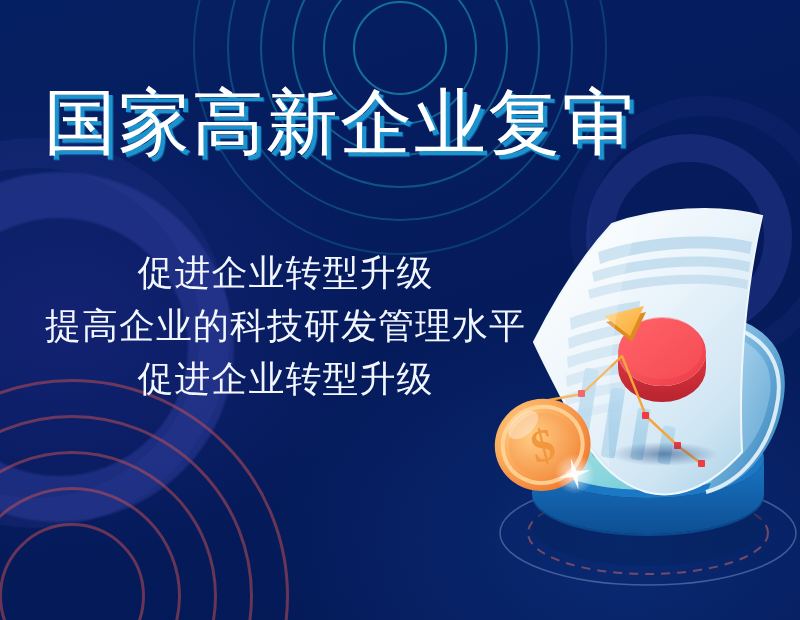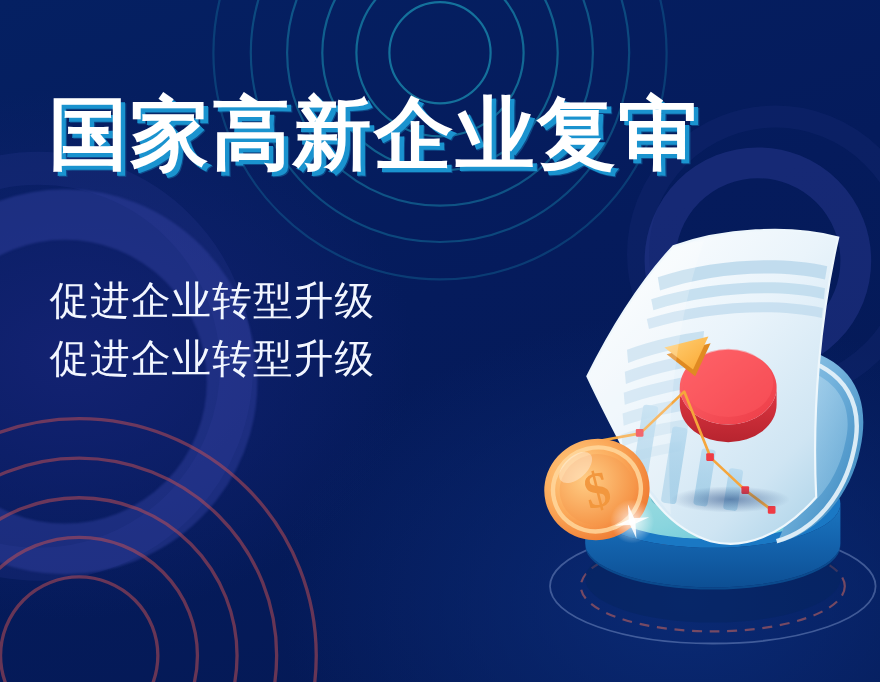--- a/index.html
+++ b/index.html
@@ -59,21 +59,21 @@
   }
   .ra1{width:140px;height:140px;}
   .ra2{width:212px;height:212px;}
   .ra3{width:284px;height:284px;}
   .ra4{width:356px;height:356px;}
   .ra5{width:428px;height:428px;}
 
   
   .headline{
     position:absolute;left:44px;top:86px;
-    font-size:72px;line-height:1;letter-spacing:2px;font-weight:700;color:#ffffff;
+    font-size:72px;line-height:1;letter-spacing:2px;font-weight:400;color:#ffffff;
     text-shadow:4px 4px 0 #1a93cf, 5px 5px 0 rgba(20,110,170,.55);
     white-space:nowrap;
   }
   
   .sublist{position:absolute;left:45px;top:246px;text-align:center;}
   .sub{
     font-size:36px;line-height:53px;color:#f2f6ff;font-weight:400;letter-spacing:1px;
     white-space:nowrap;
   }
 
@@ -109,20 +109,21 @@
       <span class="ra3"></span>
       <span class="ra4"></span>
       <span class="ra5"></span>
     </div>
   </div>
 
   <div class="headline">国家高新企业复审</div>
 
   <div class="sublist">
     <div class="sub">促进企业转型升级</div>
+    <div class="sub">提高企业的科技研发管理水平</div>
     <div class="sub">促进企业转型升级</div>
   </div>
 
   <div class="illu">
     <svg viewBox="0 0 330 424" xmlns="http://www.w3.org/2000/svg">
       <defs>
         <linearGradient id="gPodTop" x1="0" y1="0" x2="1" y2="1">
           <stop offset="0%" stop-color="#a9e2e2"></stop>
           <stop offset="55%" stop-color="#8ad5de"></stop>
           <stop offset="100%" stop-color="#5fc2d8"></stop>

